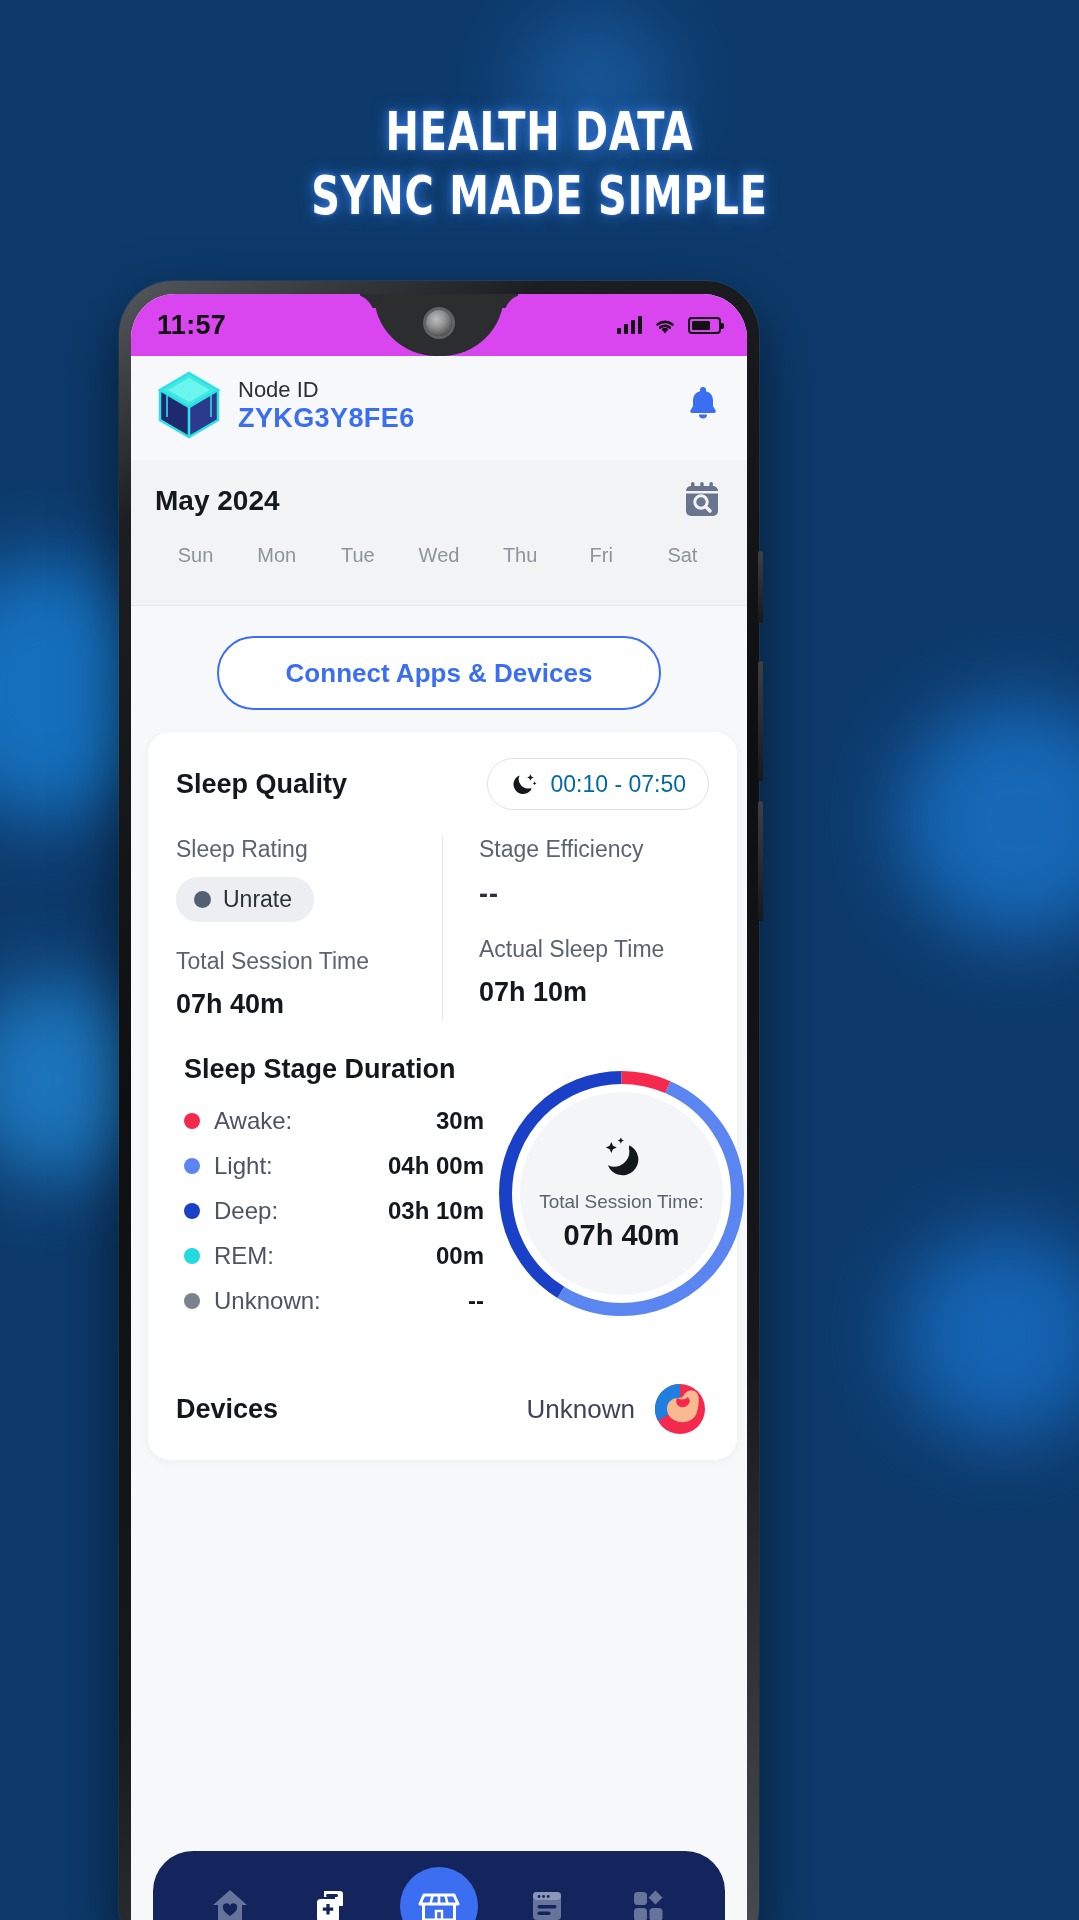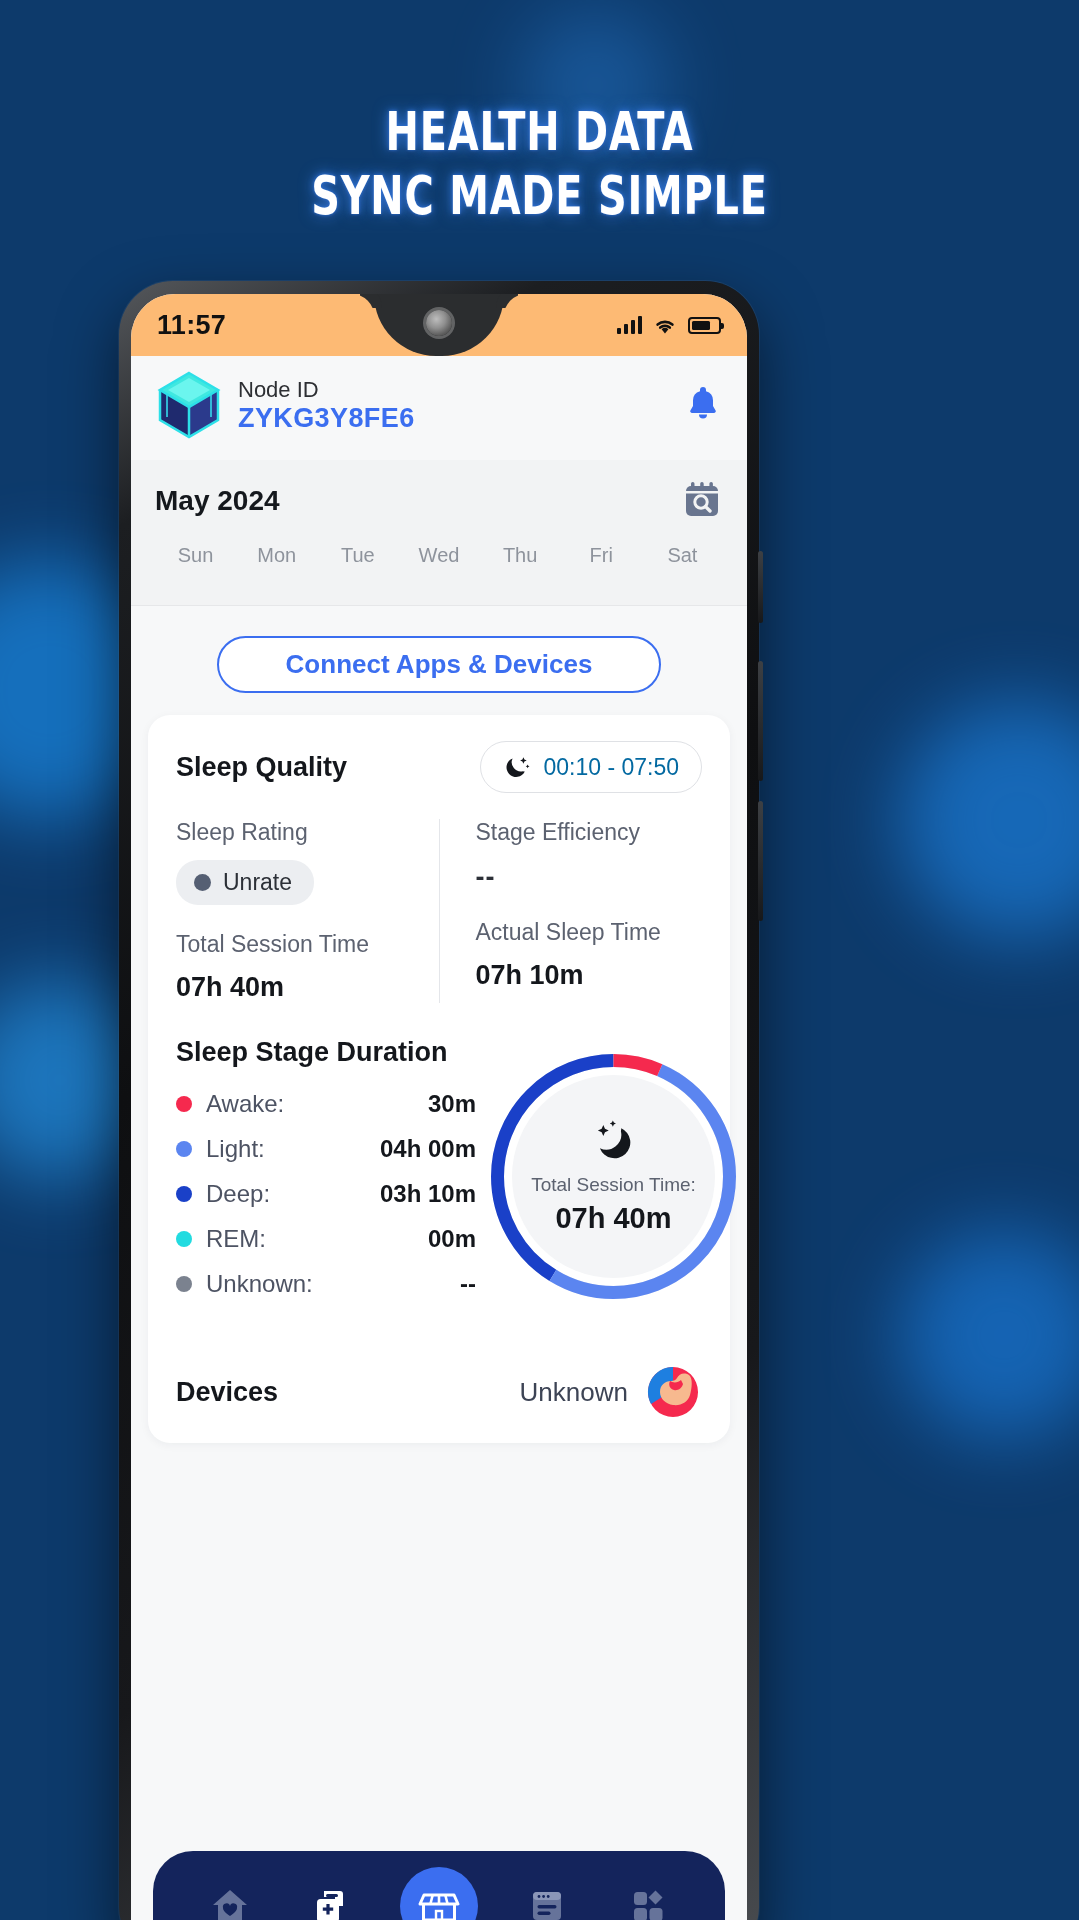--- a/index.html
+++ b/index.html
@@ -95,21 +95,21 @@
     width: 26px; height: 26px; border-radius:50%;
     background: radial-gradient(circle at 40% 35%, #bdbdbd 0%, #8f8f8f 40%, #5d5d5d 70%, #3a3a3a 100%);
     box-shadow: 0 0 0 3px rgba(200,200,200,.35);
   }
 
   
   .statusbar {
     position: relative; z-index: 20;
     height: 62px; padding: 0 26px;
     display: flex; align-items: center; justify-content: space-between;
-    background: #fdba74;
+    background: #d946ef;
   }
   .status-time { font-size: 27px; font-weight: 600; color:#111; letter-spacing:.3px; }
   .status-icons { display:flex; align-items:center; gap:11px; }
   .sig { display:flex; align-items:flex-end; gap:2.5px; height:18px; }
   .sig i { display:block; width:4.5px; background:#111; border-radius:1px; }
   .sig i:nth-child(1){height:6px}.sig i:nth-child(2){height:10px}
   .sig i:nth-child(3){height:14px}.sig i:nth-child(4){height:18px}
   .battery {
     width: 33px; height:17px; border:2px solid #111; border-radius:4px;
     position:relative; padding:2px;
@@ -143,30 +143,30 @@
   .dnum.sel {
     width:50px;height:50px;border-radius:50%;
     background:#2e6bf0;color:#fff;font-weight:700;
     display:flex;align-items:center;justify-content:center;margin:0 auto;
   }
   .dnum.dim { color:#b9bec6; }
 
   
   .connect-wrap { padding: 30px 24px 22px; background:#f7f8f9; display:flex; justify-content:center; }
   .connect-btn {
-    width: 100%; max-width: 444px; height: 57px;
+    width: 100%; max-width: 444px; height: 74px;
     border: 2px solid #3b6ef0; border-radius: 38px;
     background:#ffffff; color:#3b6ef0;
     font-size:26px; font-weight:700;
     display:flex;align-items:center;justify-content:center;
     cursor:pointer;
   }
 
   
-  .content { background:#f7f8f9; padding: 0 17px 0 17px; }
+  .content { background:#f7f8f9; padding: 0 10px 0 17px; }
   .card {
     background:#ffffff; border-radius:22px;
     padding: 26px 28px 22px 28px;
     box-shadow: 0 2px 10px rgba(16,30,60,.05);
   }
   .card-head { display:flex; align-items:center; justify-content:space-between; margin-bottom:26px; }
   .card-title { font-size:27px; font-weight:700; color:#14171c; }
   .time-chip {
     display:flex;align-items:center;gap:12px;
     border:1.5px solid #dfe1e5; border-radius:26px;
@@ -185,21 +185,21 @@
   .m-block:last-child { margin-bottom: 0; }
   .rate-chip {
     display:inline-flex;align-items:center;gap:12px;
     background:#eceef1; border-radius:22px; padding:9px 22px 9px 18px;
     cursor:pointer;
   }
   .rate-dot { width:17px;height:17px;border-radius:50%;background:#555f73; }
   .rate-chip span { font-size:23px; color:#2c3037; }
 
   
-  .stage-sec { margin-top: 34px; display:flex; gap: 10px; }
+  .stage-sec { margin-top: 34px; display:flex; gap: 10px; margin-left: 8px; }
   .stage-left { flex: 0 0 300px; }
   .stage-title { font-size:27px; font-weight:700; color:#14171c; margin-bottom:22px; }
   .stage-row { display:flex; align-items:center; margin-bottom:17px; }
   .stage-dot { width:16px;height:16px;border-radius:50%;flex:0 0 16px;margin-right:14px; }
   .stage-name { font-size:24px; color:#4d5363; }
   .stage-val { margin-left:auto; font-size:24px; font-weight:700; color:#14171c; }
 
   .donut-wrap { flex:1; display:flex; align-items:center; justify-content:flex-end; position:relative; }
   .donut { position:relative; width:255px; height:255px; }
   .donut svg { display:block; transform: rotate(-90deg); }

